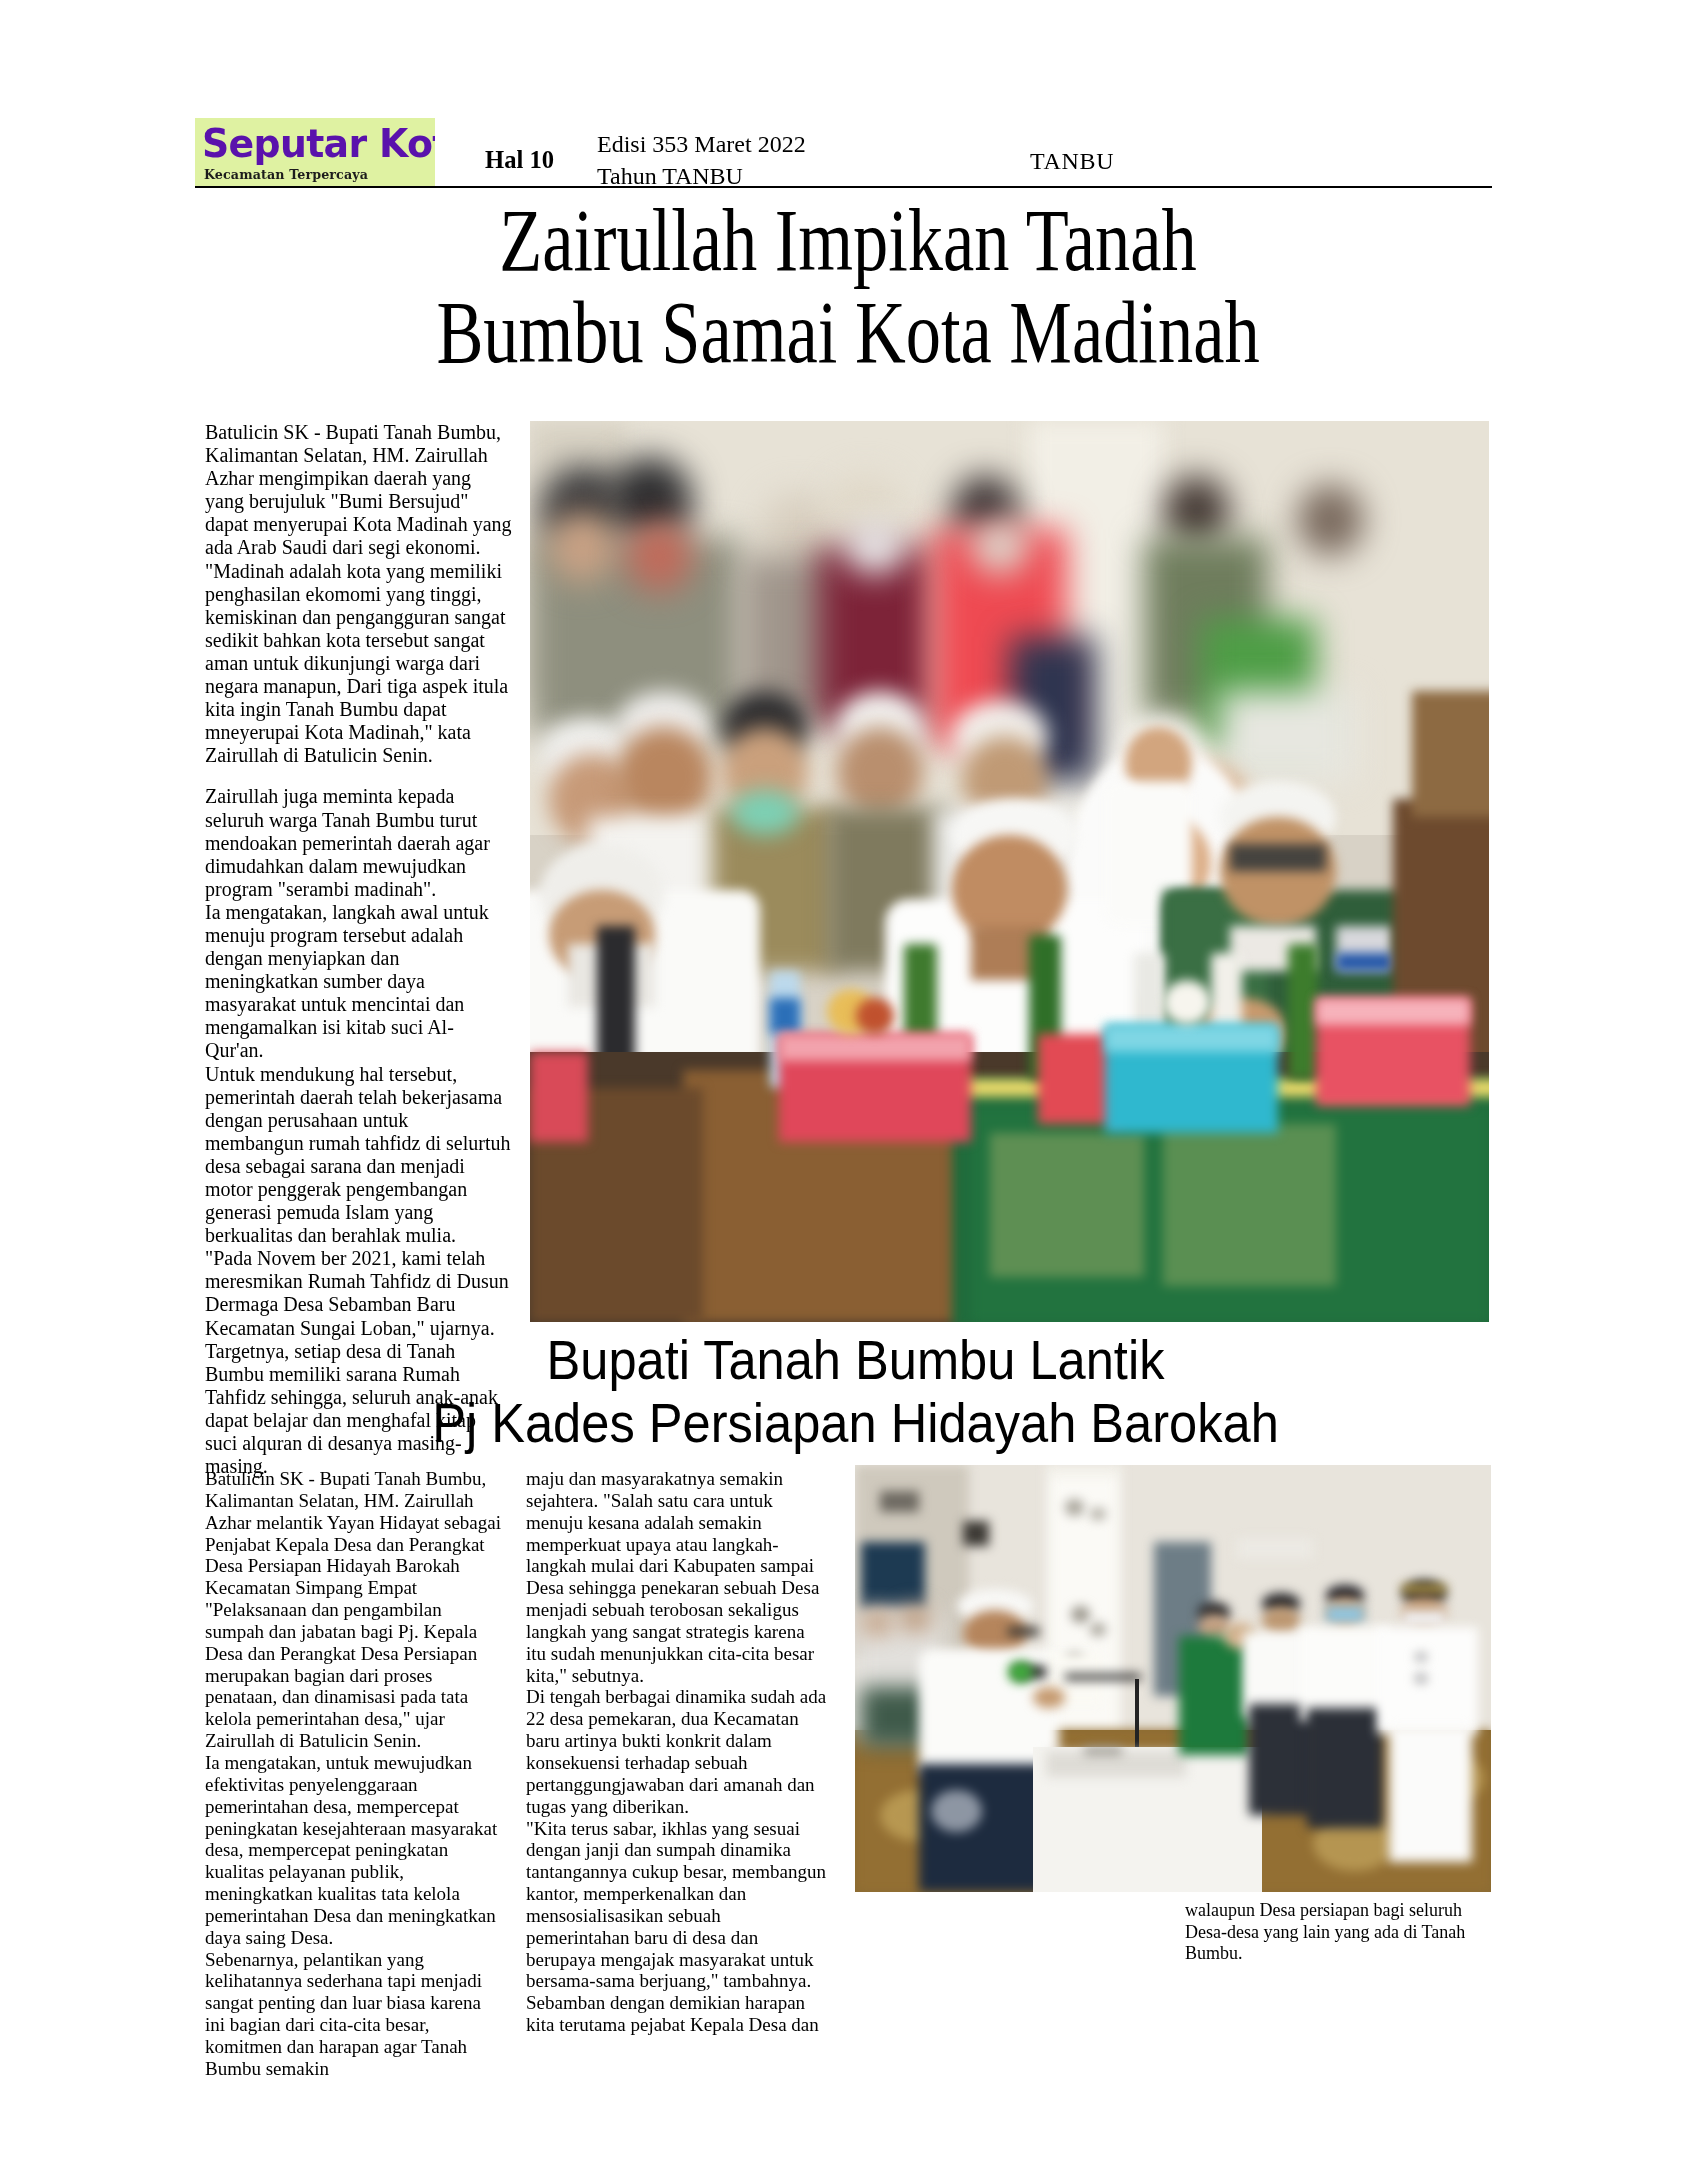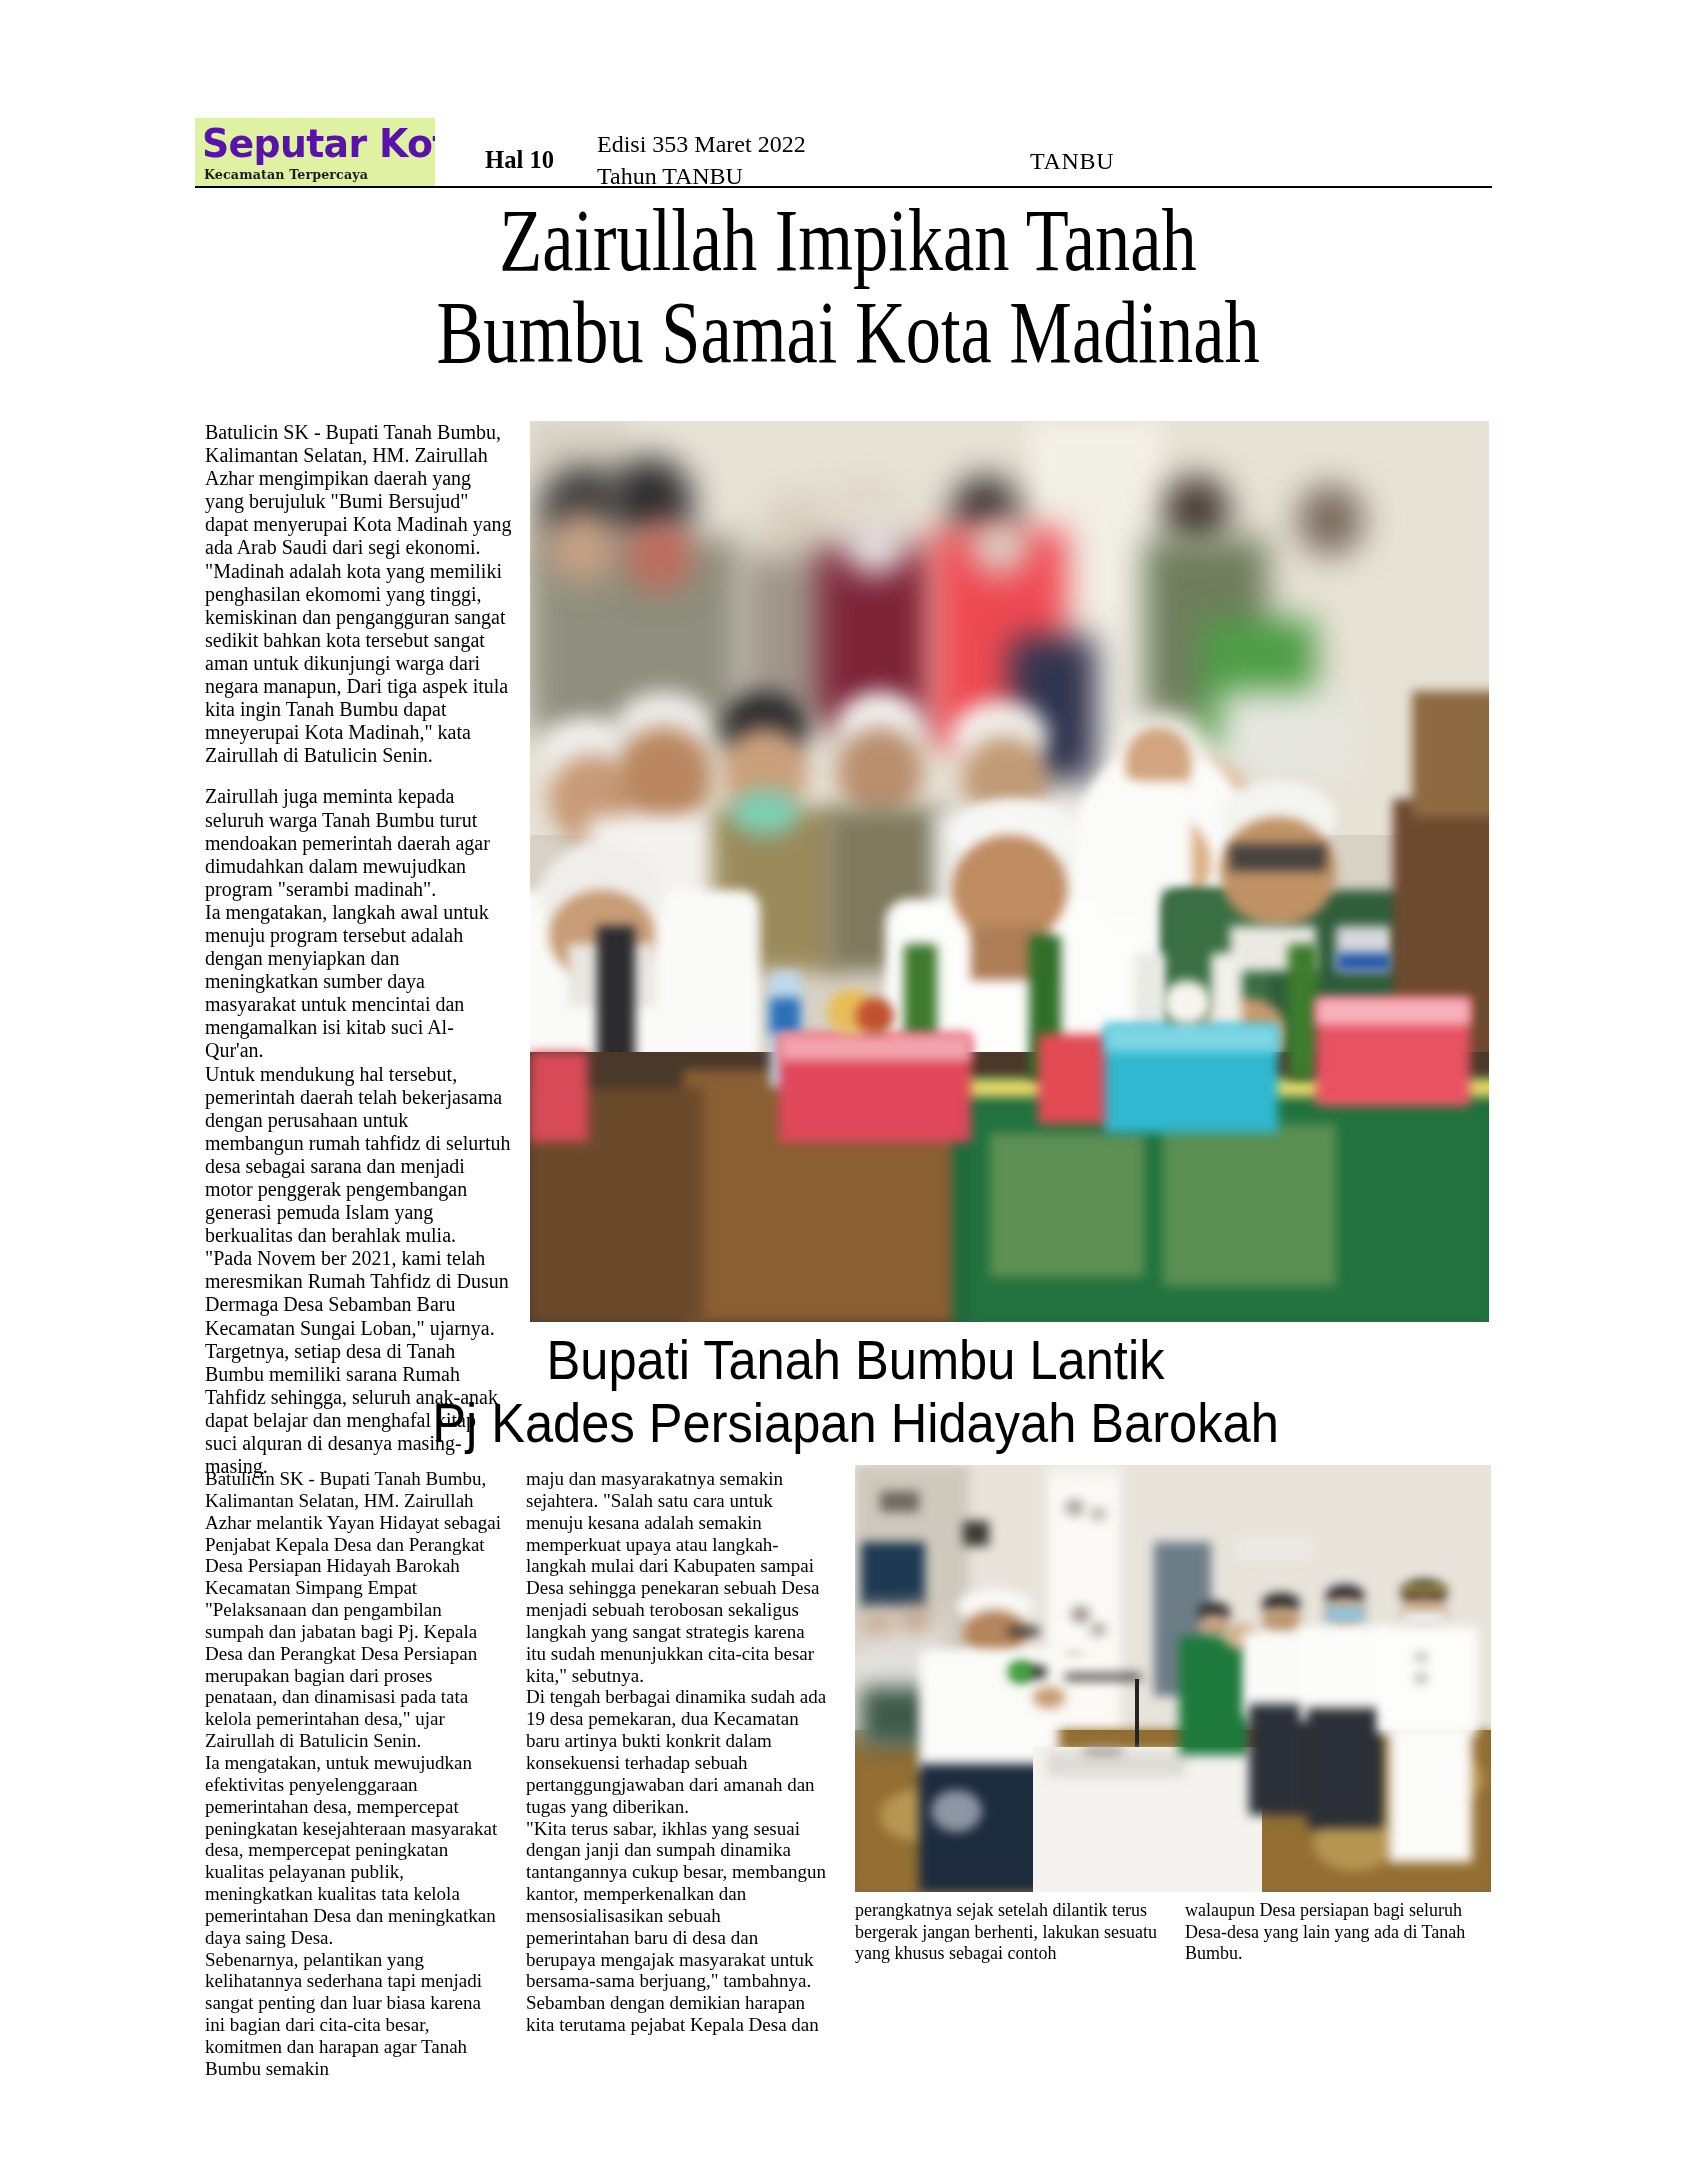--- a/index.html
+++ b/index.html
@@ -370,21 +370,21 @@
 
   <div class="col-b1">
     <p>Batulicin SK  - Bupati Tanah Bumbu, Kalimantan Selatan, HM. Zairullah Azhar melantik Yayan Hidayat sebagai Penjabat Kepala Desa dan Perangkat Desa Persiapan Hidayah Barokah Kecamatan Simpang Empat</p>
     <p>"Pelaksanaan dan pengambilan sumpah dan jabatan bagi Pj. Kepala Desa dan Perangkat Desa Persiapan merupakan bagian dari proses penataan, dan dinamisasi pada tata kelola pemerintahan desa," ujar Zairullah di Batulicin Senin.</p>
     <p>Ia mengatakan, untuk mewujudkan efektivitas penyelenggaraan pemerintahan desa, mempercepat peningkatan kesejahteraan masyarakat desa, mempercepat peningkatan kualitas pelayanan publik, meningkatkan kualitas tata kelola pemerintahan Desa dan meningkatkan daya saing Desa.</p>
     <p>Sebenarnya, pelantikan yang kelihatannya sederhana tapi menjadi sangat penting dan luar biasa karena ini bagian dari cita-cita besar, komitmen dan harapan agar Tanah Bumbu semakin</p>
   </div>
 
   <div class="col-b2">
     <p>maju dan masyarakatnya semakin sejahtera. "Salah satu cara untuk menuju kesana adalah semakin memperkuat upaya atau langkah-langkah mulai dari Kabupaten sampai Desa sehingga penekaran sebuah Desa menjadi sebuah terobosan sekaligus langkah yang sangat strategis karena itu sudah menunjukkan cita-cita besar kita," sebutnya.</p>
-    <p>Di tengah berbagai dinamika sudah ada 19 desa pemekaran, dua Kecamatan baru artinya bukti konkrit dalam konsekuensi terhadap sebuah pertanggungjawaban dari amanah dan tugas yang diberikan.</p>
+    <p>Di tengah berbagai dinamika sudah ada 22 desa pemekaran, dua Kecamatan baru artinya bukti konkrit dalam konsekuensi terhadap sebuah pertanggungjawaban dari amanah dan tugas yang diberikan.</p>
     <p>"Kita terus sabar, ikhlas yang sesuai dengan janji dan sumpah dinamika tantangannya cukup besar, membangun kantor, memperkenalkan dan mensosialisasikan sebuah pemerintahan baru di desa dan berupaya mengajak masyarakat untuk bersama-sama berjuang," tambahnya.</p>
     <p>Sebamban dengan demikian harapan kita terutama pejabat Kepala Desa dan</p>
   </div>
 
   <div class="photo-bottom">
     <div class="scene">
 
       <div class="rect" style="left:0;top:0;width:100%;height:72%;background:#e8e4dc;"></div>
       <div class="rect soft" style="left:0;top:0;width:18%;height:45%;background:#cfc9bd;"></div>
       <div class="rect soft" style="left:30%;top:0;width:12%;height:72%;background:#f4f2ec;"></div>
@@ -456,21 +456,18 @@
       <div class="rect soft" style="left:86%;top:28%;width:7%;height:2%;background:#c8a84a;"></div>
       <div class="blob soft" style="left:86%;top:31%;width:7%;height:7%;background:#c39a72;"></div>
       <div class="rect soft" style="left:86%;top:34%;width:7%;height:4%;background:#efeff1;"></div>
       <div class="rect soft" style="left:82%;top:38%;width:16%;height:25%;background:#fdfdfc;"></div>
       <div class="rect soft" style="left:84%;top:61%;width:13%;height:32%;background:#fbfbfa;"></div>
       <div class="blob soft" style="left:88%;top:44%;width:2%;height:2%;background:#9a9a9c;"></div>
       <div class="blob soft" style="left:88%;top:49%;width:2%;height:2%;background:#9a9a9c;"></div>
     </div>
   </div>
 
-  <div class="cap-left">
-    <p>perangkatnya sejak setelah dilantik terus bergerak jangan berhenti, lakukan sesuatu yang khusus sebagai contoh</p>
-  </div>
   <div class="cap-right">
     <p>walaupun Desa persiapan bagi seluruh Desa-desa yang lain yang ada di Tanah Bumbu.</p>
   </div>
 
 </div>
 
 
 </body></html>

